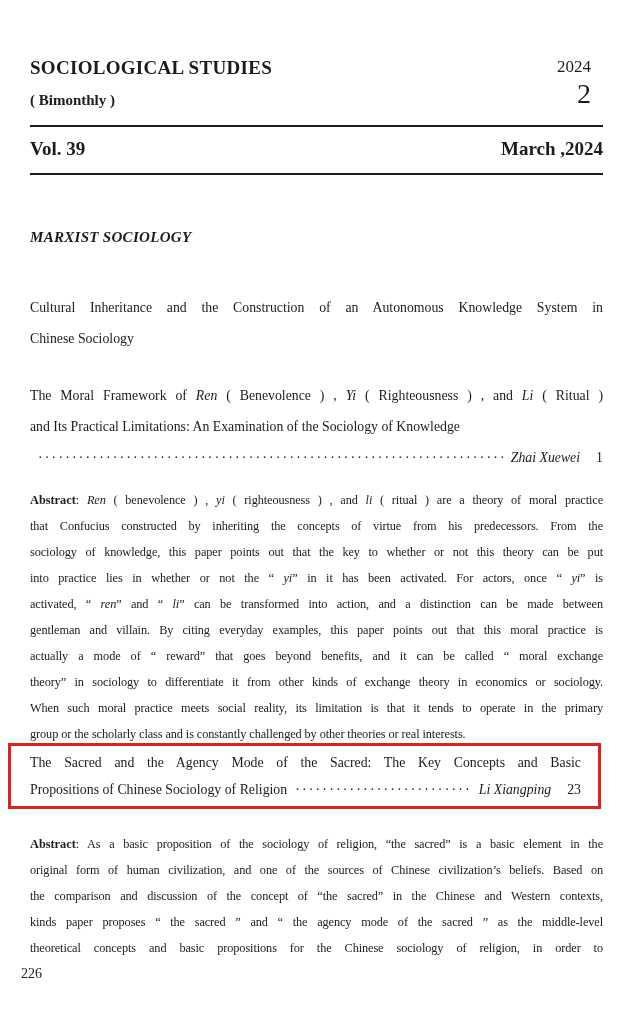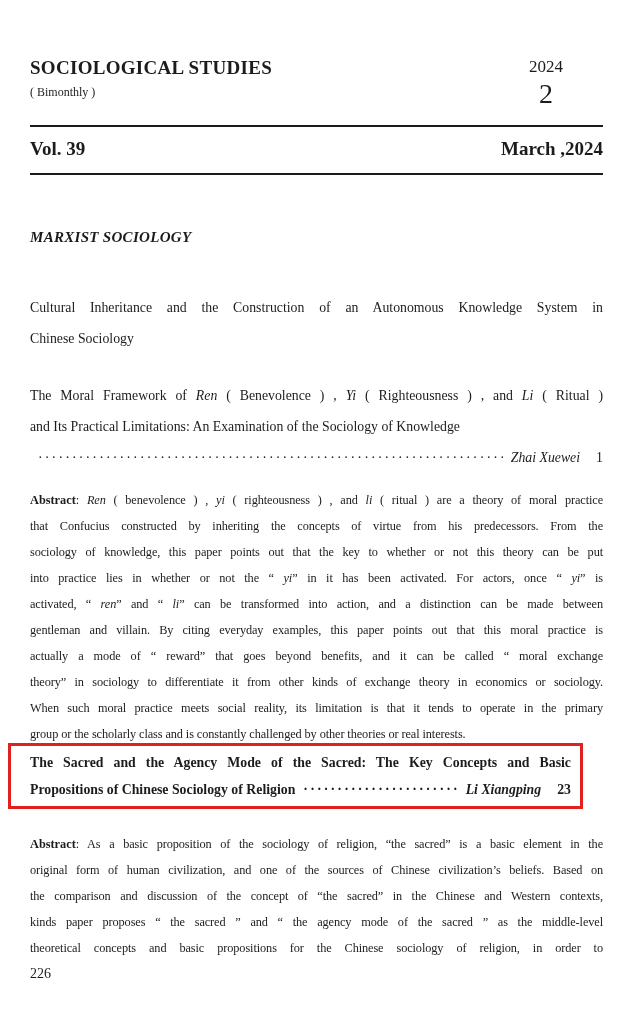--- a/index.html
+++ b/index.html
@@ -8,22 +8,22 @@
     width:633px;height:1014px;overflow:hidden;position:relative;
     font-family:"Liberation Serif","DejaVu Serif",serif;
     color:#1c1c1e;
     -webkit-font-smoothing:antialiased;
   }
   .page{width:633px;height:826px;padding:0 30px;box-sizing:border-box;position:relative;}
 
   
   .masthead{display:flex;justify-content:space-between;padding-top:57px;}
   .journal-title{font-size:19px;font-weight:bold;letter-spacing:.3px;line-height:22px;}
-  .journal-frequency{font-size:12px;font-weight:normal;margin-top:5px;line-height:16px;}
-  .mast-right{width:90px;margin-right:12px;text-align:center;}
+  .journal-frequency{font-size:15px;font-weight:bold;margin-top:13px;line-height:16px;}
+  .mast-right{width:90px;margin-right:12px;text-align:right;}
   .issue-year{font-size:17px;line-height:20px;}
   .issue-number{font-size:28px;line-height:32px;margin-top:1px;}
 
   .rule{border-top:2px solid #1b1b1b;height:0;}
   .rule-top{margin-top:15px;}
   .vol-row{display:flex;justify-content:space-between;font-weight:bold;font-size:19px;padding:11px 0 13px;}
 
   
   .section-heading{margin-top:53px;font-weight:bold;font-style:italic;font-size:15px;line-height:18px;letter-spacing:.3px;}
 
@@ -43,29 +43,28 @@
 
   
   .abstract{font-size:12.3px;letter-spacing:-.1px;}
   .abstract .tline{line-height:26px;}
   .abstract-1{margin-top:14px;}
   .abstract-2{margin-top:22px;}
   .abstract b{letter-spacing:0;}
 
   
   .highlight-box{
-    margin-top:-4px;margin-left:-22px;margin-right:20px;
+    margin-top:-4px;margin-left:-22px;margin-right:2px;
     border:3px solid #e0211d;
-    padding:3px 9px 3px 19px;
-    font-weight:bold;
+    padding:3px 17px 3px 19px;
   }
   .highlight-box .tline{line-height:27px;}
 
   
-  .page-number{position:absolute;left:30px;top:966px;font-size:14px;}
+  .page-number{position:absolute;left:21px;top:966px;font-size:14px;}
 
   i{font-style:italic;margin-top:36px;}
   b{font-weight:bold;}
 </style>
 </head>
 <body>
 
 <div class="page">
 
   <div class="masthead">

